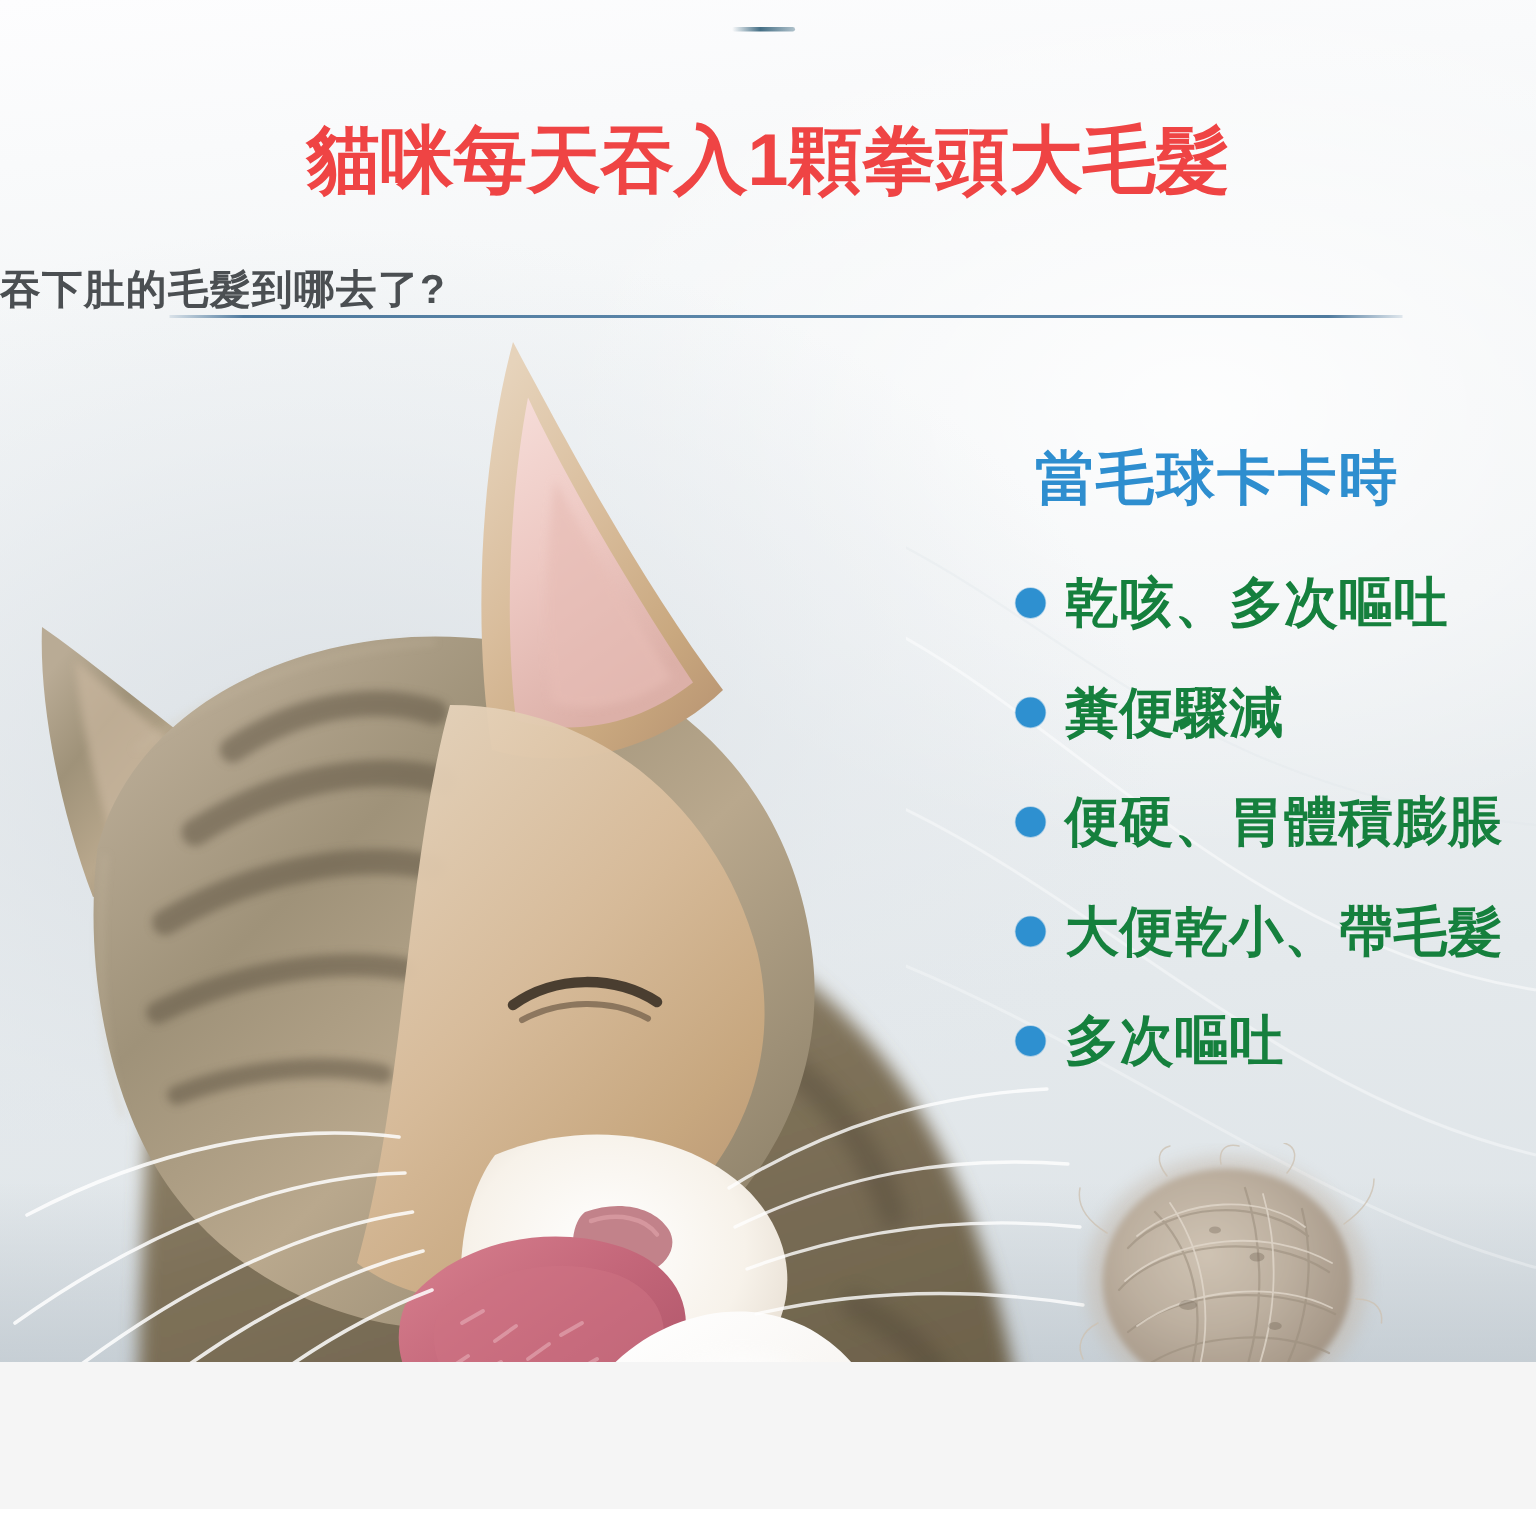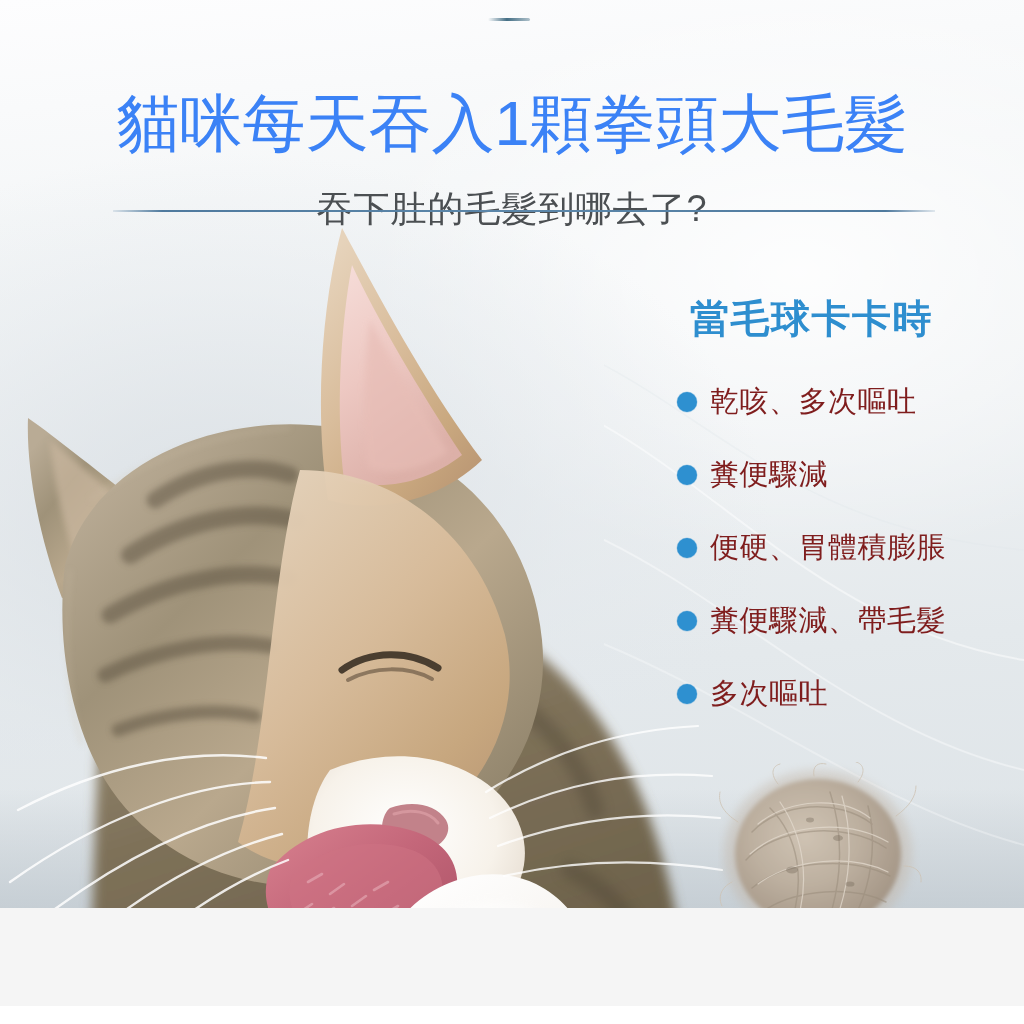--- a/index.html
+++ b/index.html
@@ -106,37 +106,37 @@
     background: linear-gradient(to right, rgba(36,86,112,0) 0%, rgba(36,86,112,0.85) 45%, rgba(36,86,112,0.35) 100%);
     border-radius: 2px;
   }
 
   .main-title {
     position: absolute;
     left: 0;
     right: 0;
     top: 50px;
     text-align: center;
-    font-size: 63px;
+    font-size: 49px;
     line-height: 1.0;
-    font-weight: 400;
+    font-weight: 700;
     letter-spacing: 0px;
-    color: #3b82f6;
+    color: #ef4444;
     white-space: nowrap;
   }
 
   .sub-title {
     position: absolute;
     left: 0;
     right: 0;
     top: 150px;
-    text-align: center;
-    font-size: 36px;
+    text-align: left;
+    font-size: 27px;
     line-height: 1.25;
-    font-weight: 400;
+    font-weight: 700;
     color: #4b4f52;
     letter-spacing: 1px;
   }
 
   .divider {
     position: absolute;
     left: 113px;
     top: 210px;
     width: 822px;
     height: 2px;
@@ -183,25 +183,26 @@
     width: 20px;
     height: 20px;
     border-radius: 50%;
     background: #2e90d0;
     margin-left: 17px;
     margin-right: 13px;
     box-shadow: 0 0 0 0.5px rgba(46,144,208,0.35);
   }
 
   .bullet-text {
-    font-size: 29px;
+    font-size: 36px;
     line-height: 1.1;
-    color: #7f1d1d;
+    color: #15803d;
     letter-spacing: 0.5px;
     white-space: nowrap;
+    font-weight: bold;
   }
 </style>
 </head>
 <body>
 
 <div class="poster">
 
   <div class="scene">
     <div class="scene-wall"></div>
     <div class="scene-floor"></div>
@@ -435,21 +436,21 @@
       <li class="bullet-item">
         <span class="bullet-dot"></span>
         <span class="bullet-text">糞便驟減</span>
       </li>
       <li class="bullet-item">
         <span class="bullet-dot"></span>
         <span class="bullet-text">便硬、胃體積膨脹</span>
       </li>
       <li class="bullet-item">
         <span class="bullet-dot"></span>
-        <span class="bullet-text">糞便驟減、帶毛髮</span>
+        <span class="bullet-text">大便乾小、帶毛髮</span>
       </li>
       <li class="bullet-item">
         <span class="bullet-dot"></span>
         <span class="bullet-text">多次嘔吐</span>
       </li>
     </ul>
   </div>
 
 </div>
 

